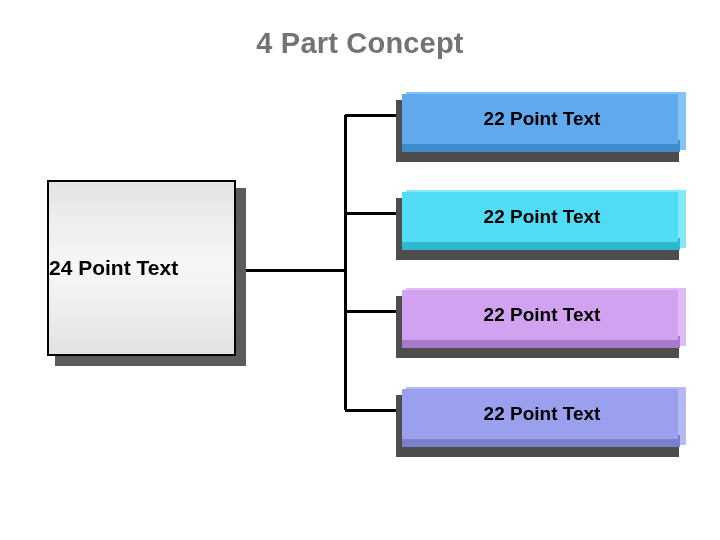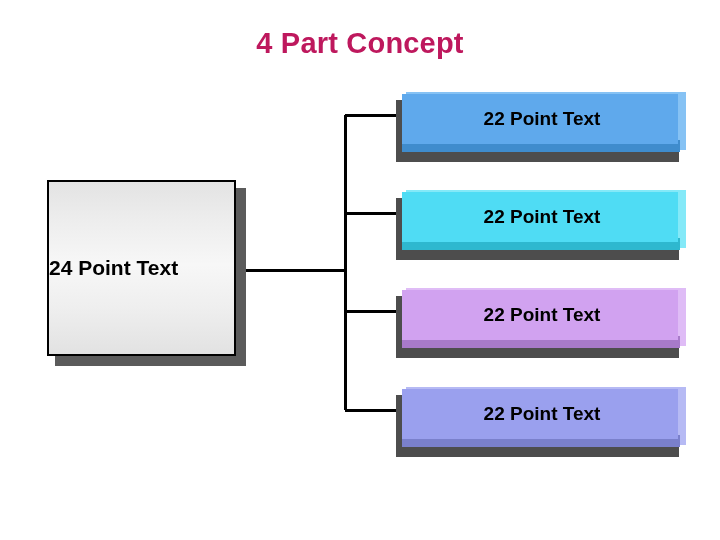--- a/index.html
+++ b/index.html
@@ -20,21 +20,21 @@
 
   
   #slide-title {
     position: absolute;
     left: 0;
     top: 26px;
     width: 720px;
     text-align: center;
     font-size: 29px;
     font-weight: bold;
-    color: #be185d;
+    color: #737373;
     letter-spacing: 0.2px;
     line-height: 34px;
   }
 
   
   #connectors {
     position: absolute;
     left: 0;
     top: 0;
     width: 720px;

